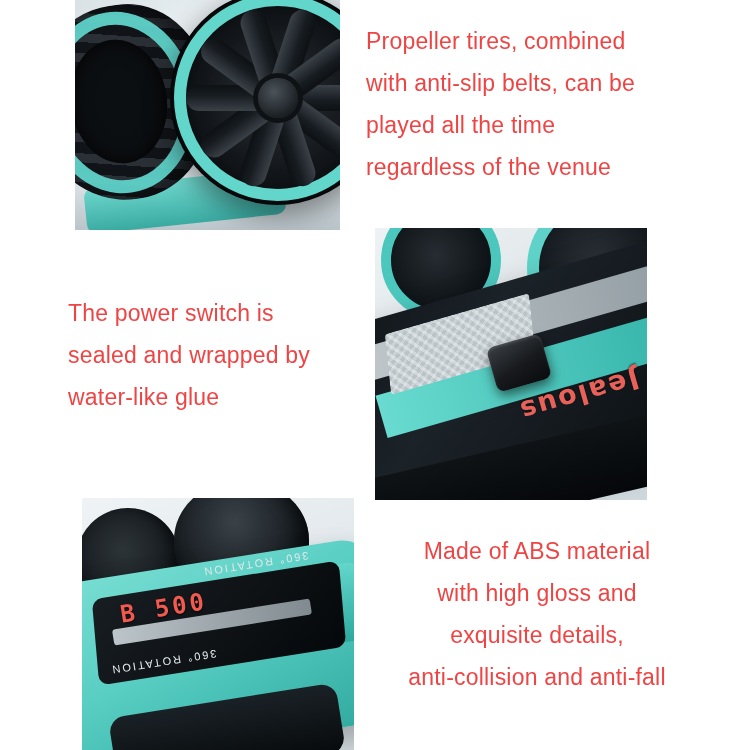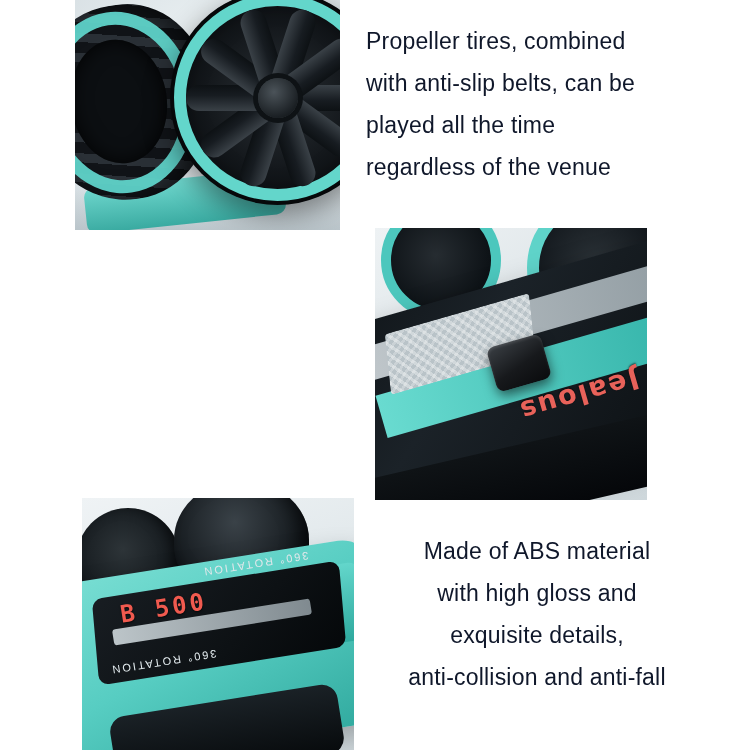--- a/index.html
+++ b/index.html
@@ -27,21 +27,21 @@
     position: absolute;
     overflow: hidden;
     background: #e9eef0;
   }
 
   
   .textblock {
     position: absolute;
     font-size: 23px;
     line-height: 42px;
-    color: #0f172a;
+    color: #ef4444;
     letter-spacing: 0.2px;
     white-space: pre-line;
   }
 
   
   #photo-tires {
     left: 75px;
     top: 0px;
     width: 265px;
     height: 230px;
@@ -380,20 +380,23 @@
       <div class="vane" style="transform:rotate(324deg)"></div>
       <div class="hub"></div>
     </div>
   </div>
 
   <div class="textblock" id="text-propeller">Propeller tires, combined
 with anti-slip belts, can be
 played all the time
 regardless of the venue</div>
 
+  <div class="textblock" id="text-switch">The power switch is
+sealed and wrapped by
+water-like glue</div>
 
   <div class="photo" id="photo-switch">
     <div class="bgwheel2"></div>
     <div class="bgwheel"></div>
     <div class="bodyplate"></div>
     <div class="stripe-grey"></div>
     <div class="stripe-teal"></div>
     <div class="carbon"></div>
     <div class="switch-pad"></div>
     <div class="brandtext">Jealous</div>

